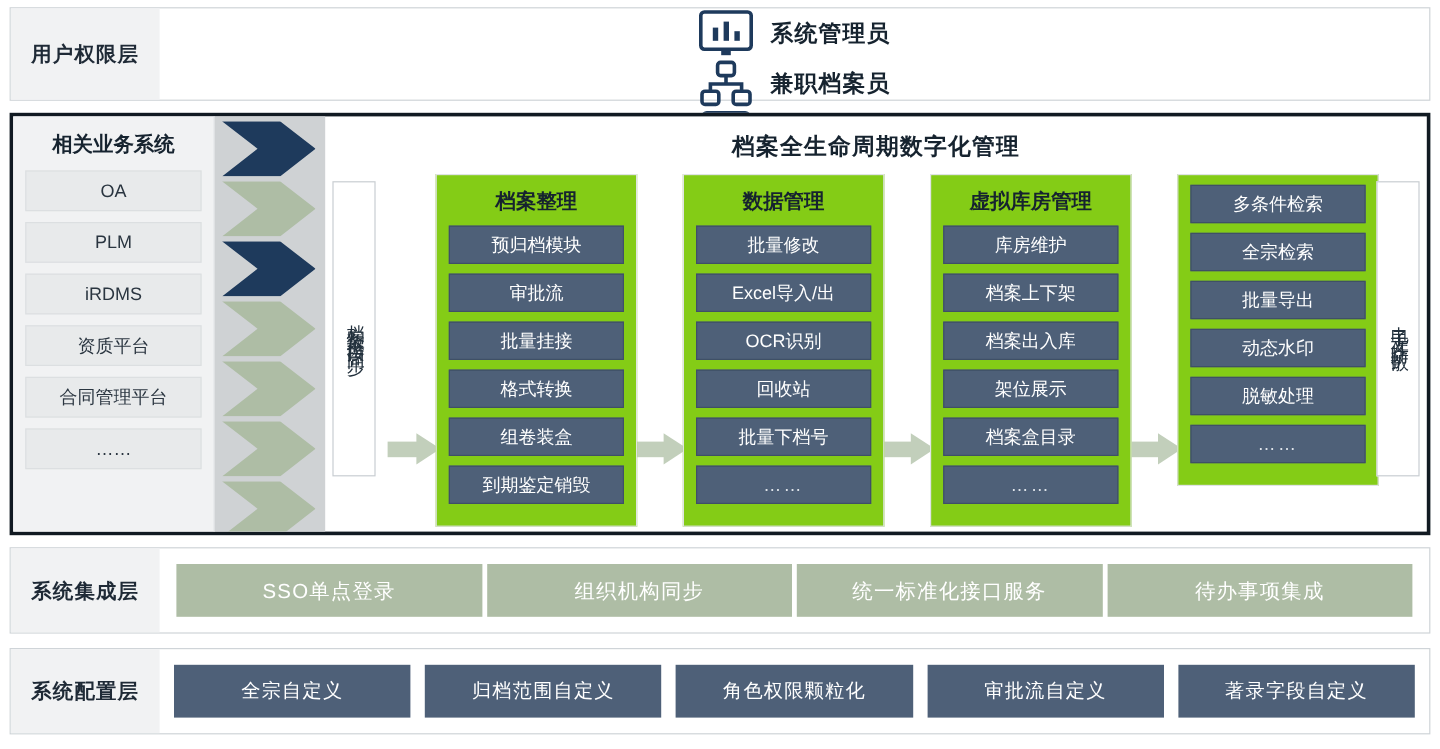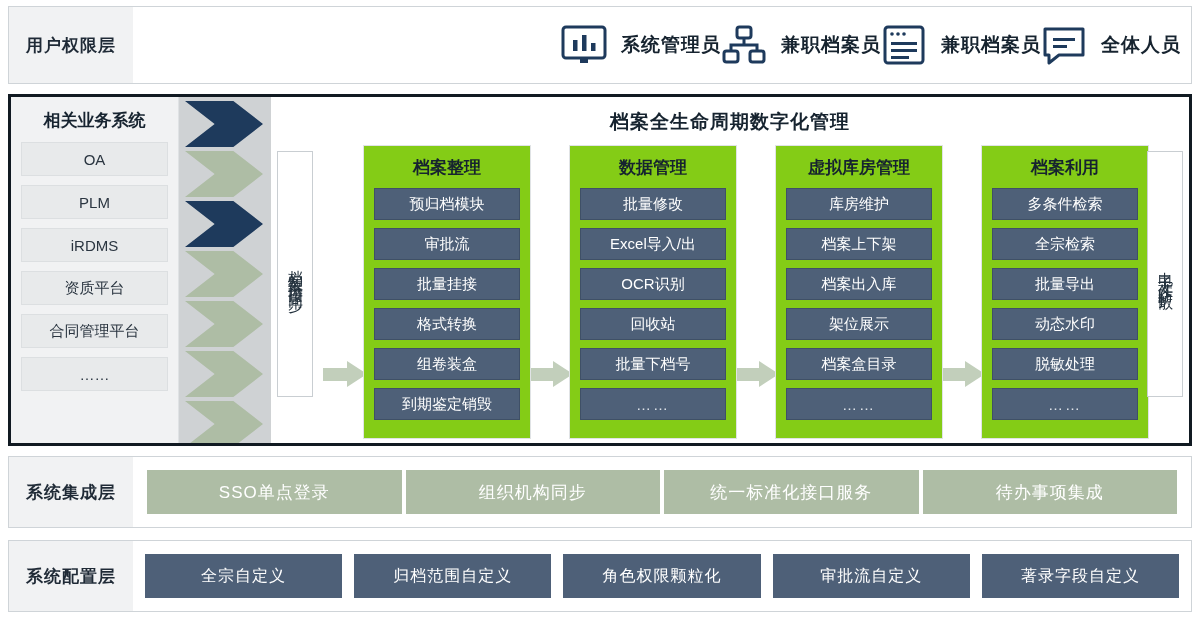--- a/index.html
+++ b/index.html
@@ -44,22 +44,23 @@
   }
   .band-body {
     flex: 1 1 auto;
     display: flex;
     align-items: center;
   }
 
   
   #role-band { top: 6px; height: 78px; }
   #role-band .band-body {
-    justify-content: flex-end;
+    justify-content: flex-start;
     padding: 0 10px;
+    flex-direction: column;
   }
   .role-item {
     display: flex;
     align-items: center;
     gap: 14px;
   }
   .role-label {
     font-size: 19px;
     font-weight: bold;
     color: #16232f;
@@ -391,21 +392,20 @@
       <div class="module-title">虚拟库房管理</div>
       <div class="module-item">库房维护</div>
       <div class="module-item">档案上下架</div>
       <div class="module-item">档案出入库</div>
       <div class="module-item">架位展示</div>
       <div class="module-item">档案盒目录</div>
       <div class="module-item ellipsis">……</div>
     </div>
 
     <div class="module" style="left:970px;">
-      <div class="module-title">档案利用</div>
       <div class="module-item">多条件检索</div>
       <div class="module-item">全宗检索</div>
       <div class="module-item">批量导出</div>
       <div class="module-item">动态水印</div>
       <div class="module-item">脱敏处理</div>
       <div class="module-item ellipsis">……</div>
     </div>
 
     <div id="leak-col">
       <span class="vtext">电子文件防扩散</span>

